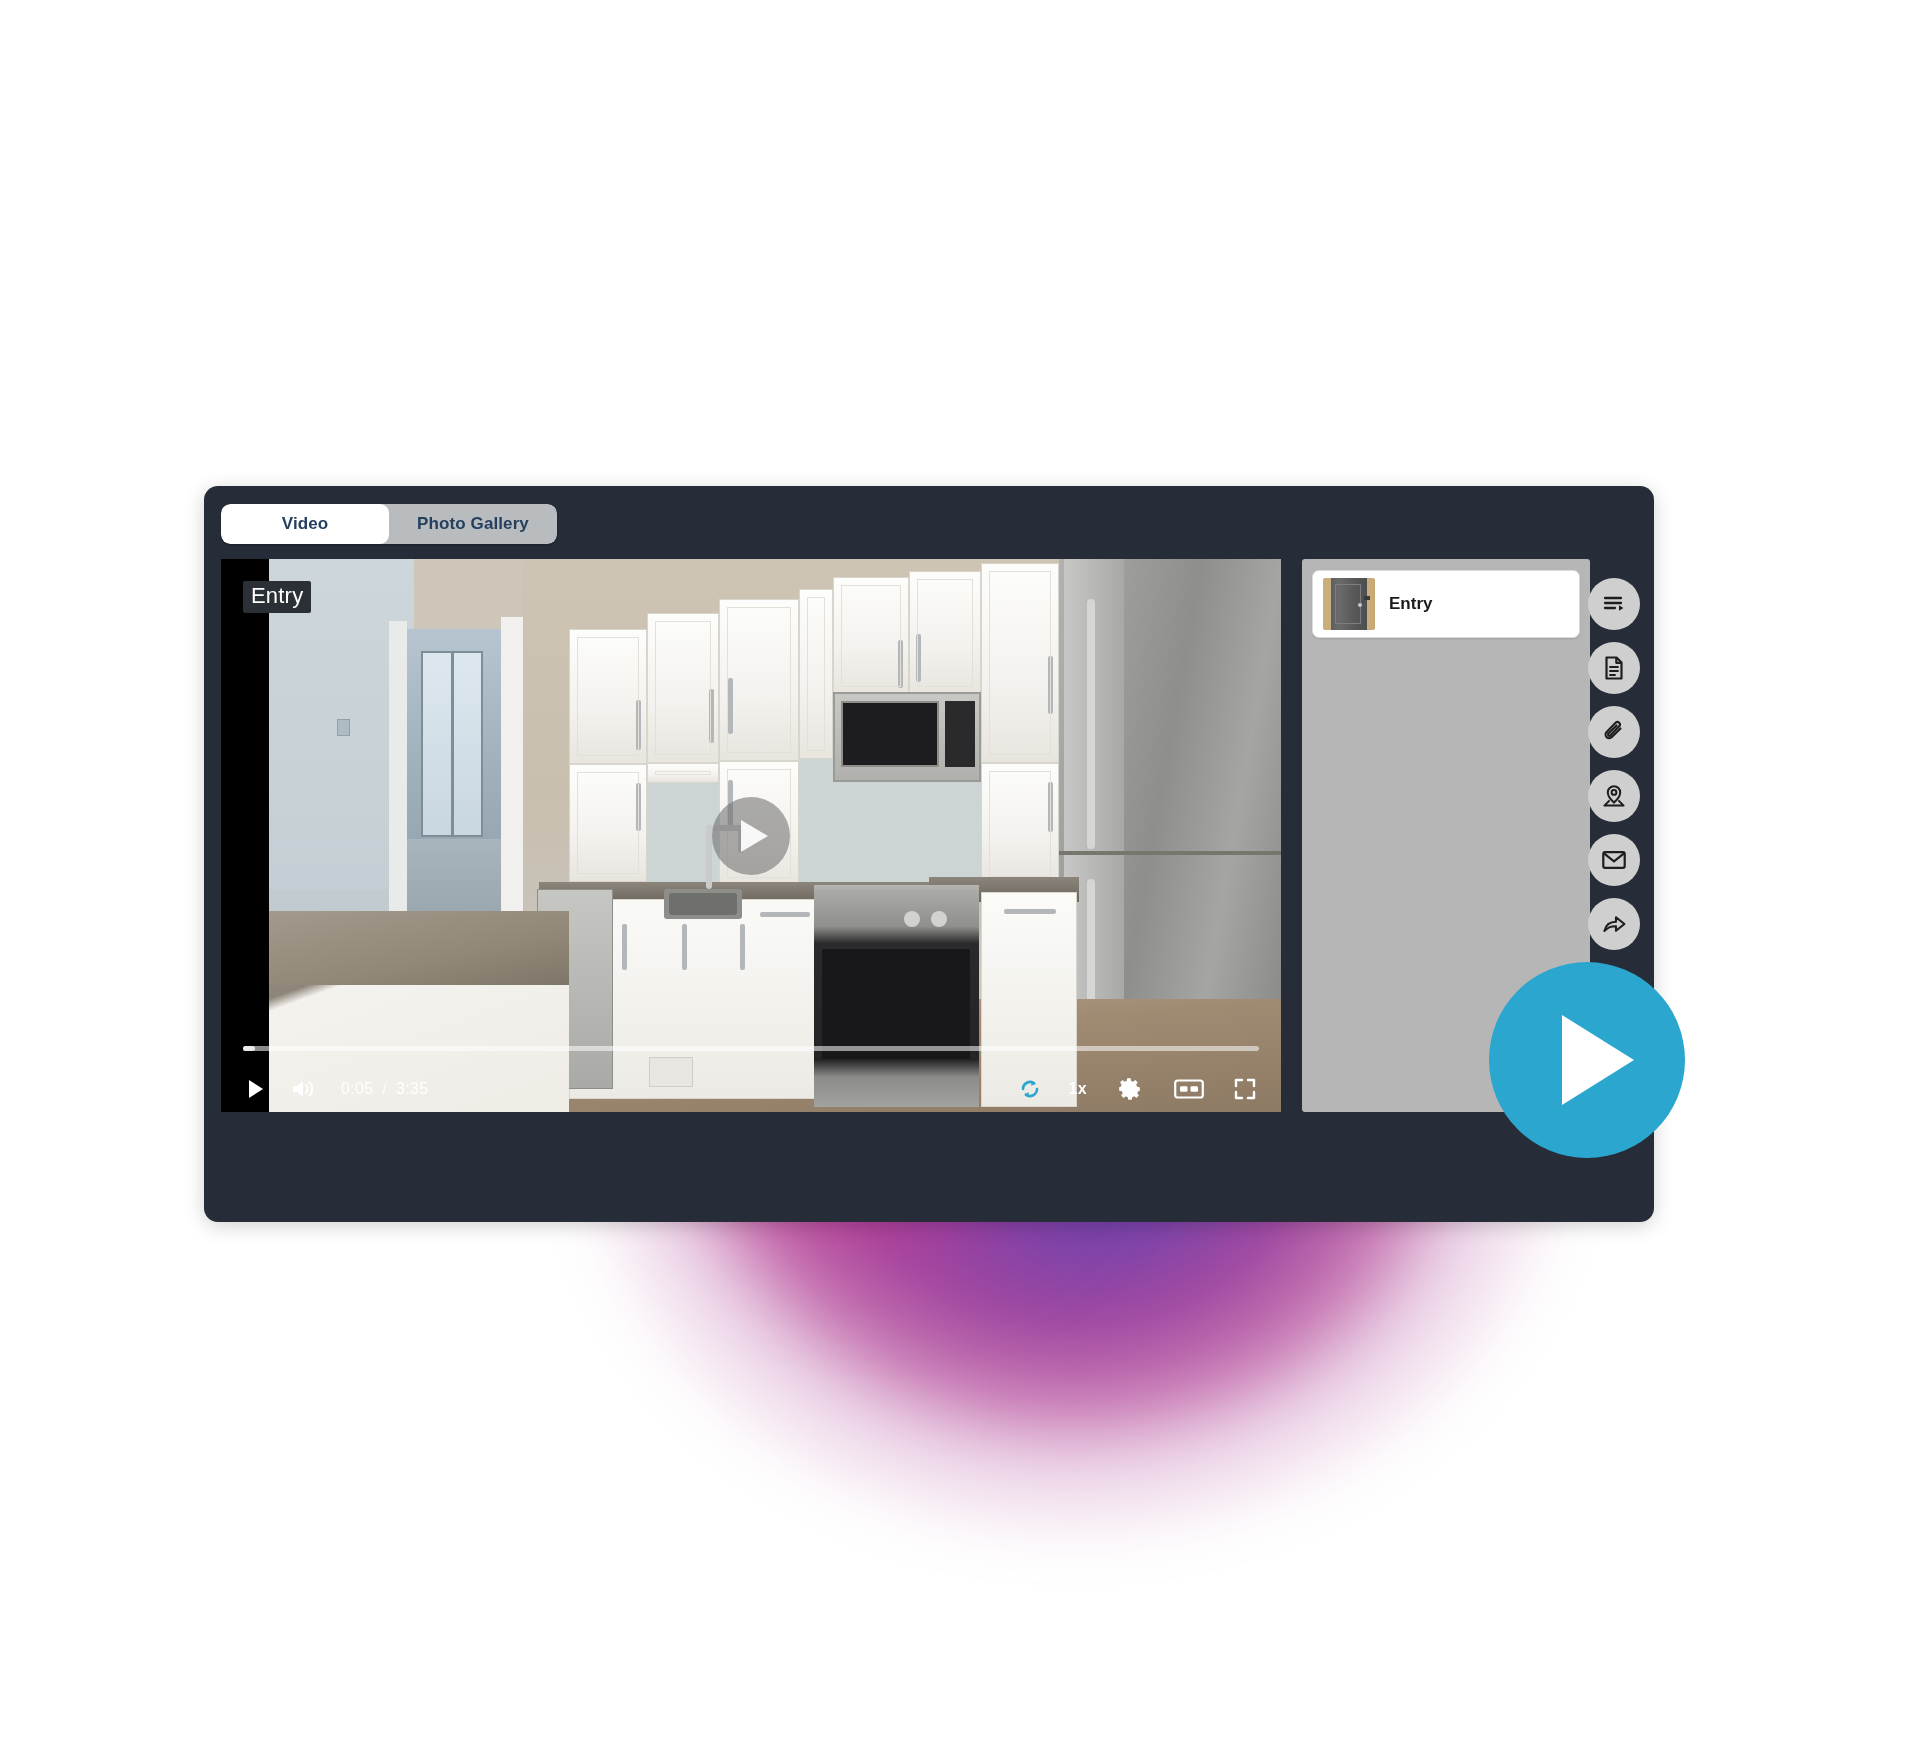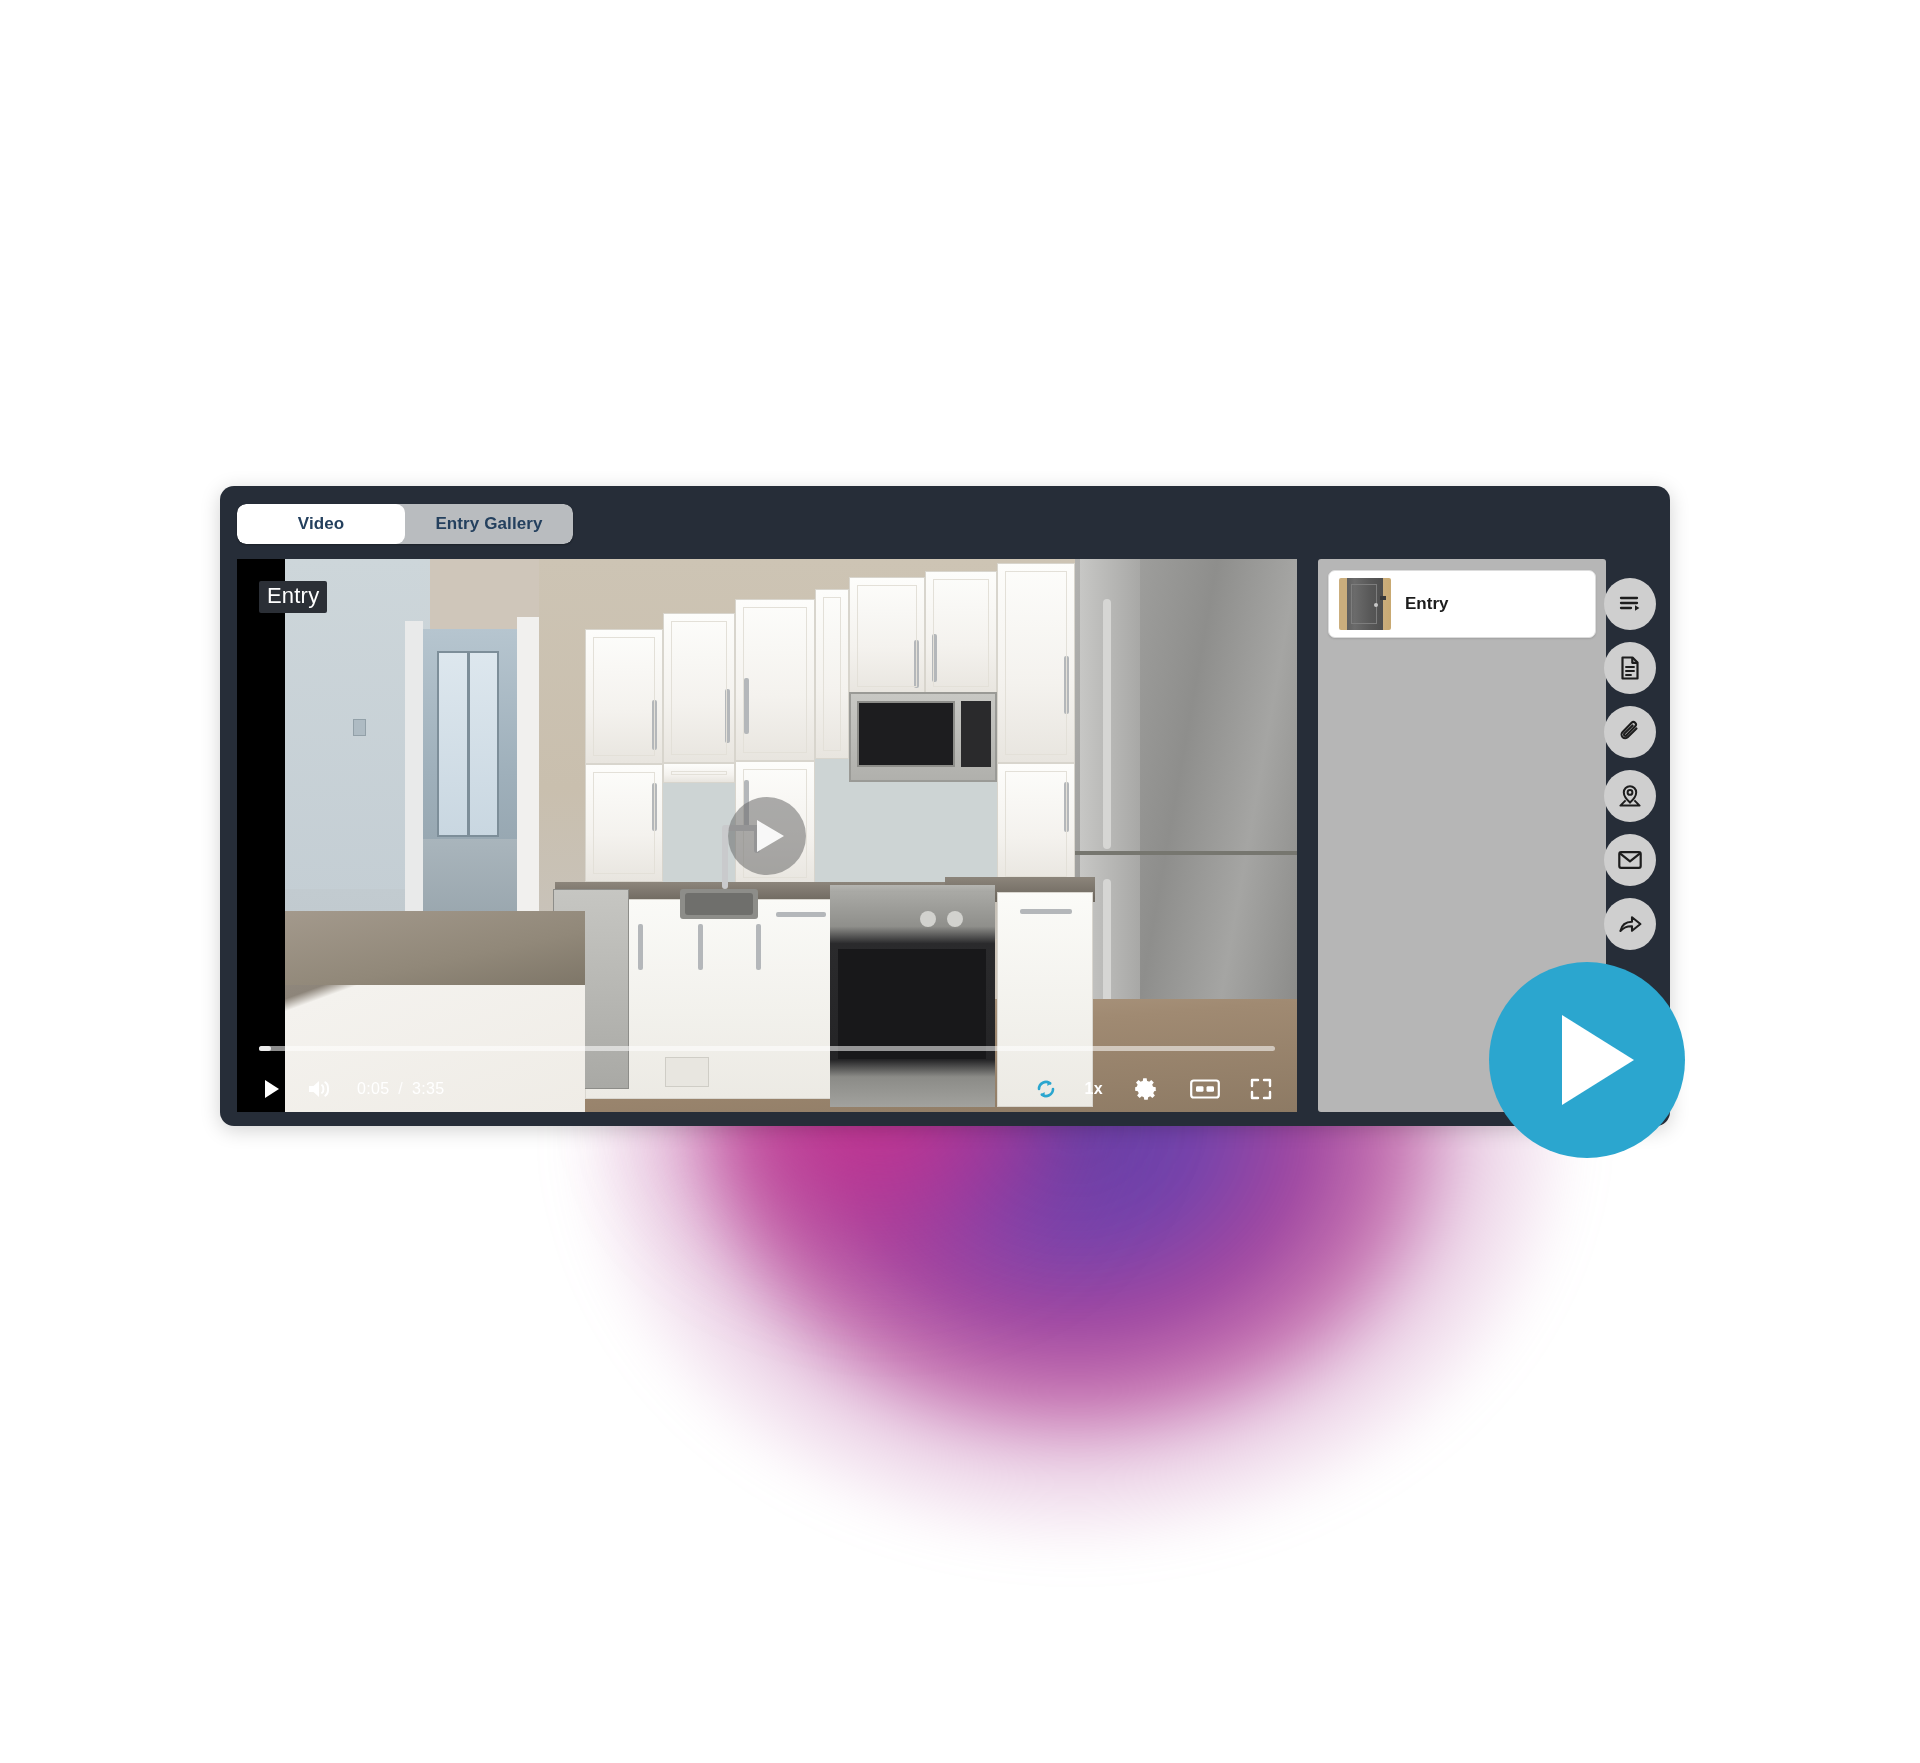--- a/index.html
+++ b/index.html
@@ -65,24 +65,24 @@
                   rgba(205,48,140,0.85) 0%,
                   rgba(192,51,143,0.6) 40%,
                   rgba(190,60,150,0.15) 72%,
                   rgba(255,255,255,0) 100%);
     filter: blur(34px);
   }
 
   
   .player-shell {
     position: absolute;
-    left: 220px;
+    left: 204px;
     top: 486px;
     width: 1450px;
-    height: 640px;
+    height: 736px;
     background: #262d38;
     border-radius: 14px;
     box-shadow: 0 4px 20px rgba(0,0,0,0.18);
   }
 
   
   .tabbar {
     position: absolute;
     left: 17px;
     top: 18px;
@@ -384,21 +384,21 @@
   <div class="blob-magenta"></div>
 </div>
 
 <div class="player-shell">
 
   <div class="tabbar">
     <div class="tab video">
       <span>Video</span>
     </div>
     <div class="tab gallery">
-      <span>Entry Gallery</span>
+      <span>Photo Gallery</span>
     </div>
   </div>
 
   <div class="video-stage">
 
     <div class="kitchen">
       <div class="k-wall-left"></div>
       <div class="k-wall-left2"></div>
       <div class="k-wall-main"></div>
       <div class="k-backsplash"></div>

